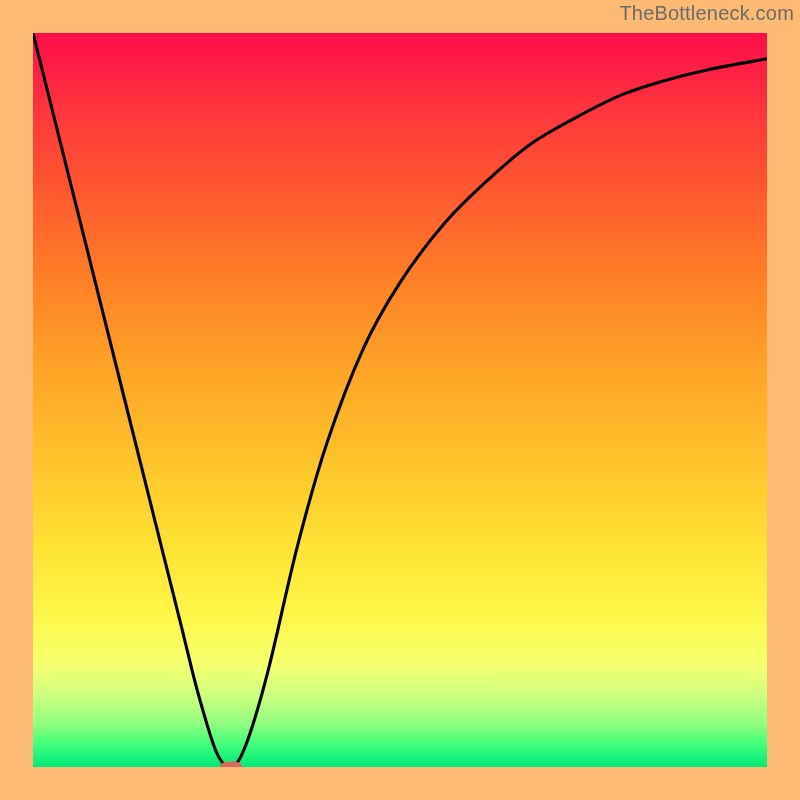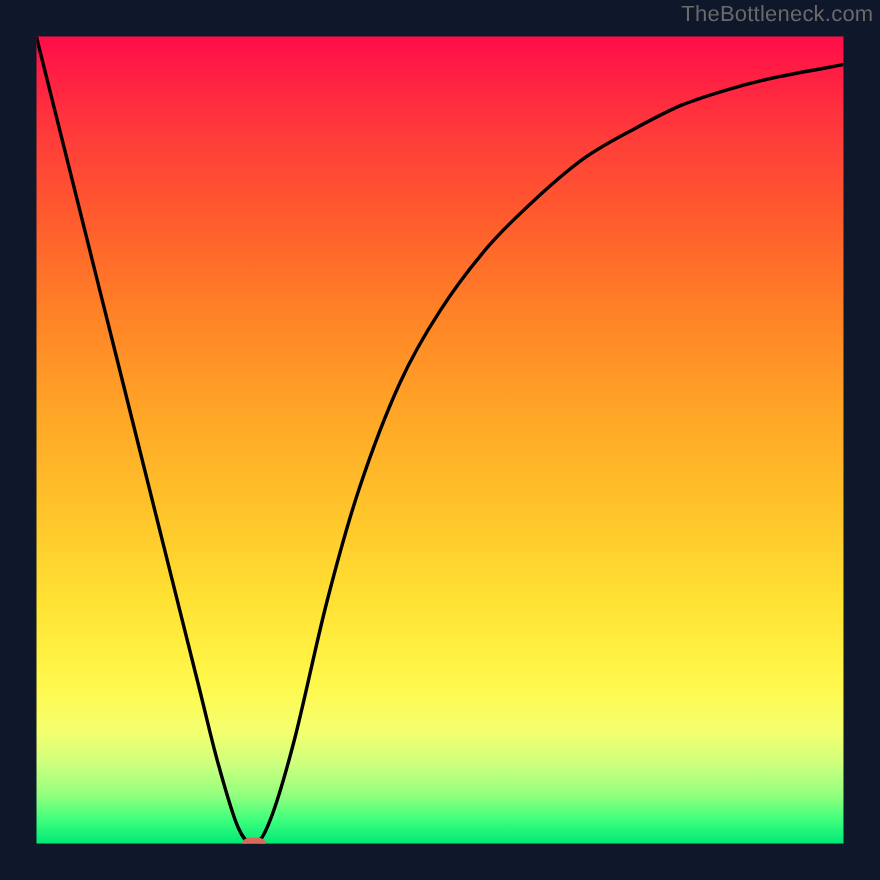--- a/index.html
+++ b/index.html
@@ -8,21 +8,21 @@
     width: 800px;
     height: 800px;
     background: #000;
     font-family: Arial, Helvetica, sans-serif;
     overflow: hidden;
   }
   .frame {
     position: relative;
     width: 800px;
     height: 800px;
-    background: #0f172a;
+    background: #fdba74;
   }
   .watermark {
     position: absolute;
     top: 2px;
     right: 6px;
     color: #6a6a6a;
     font-size: 20px;
     font-weight: 500;
     letter-spacing: 0.2px;
     z-index: 5;

